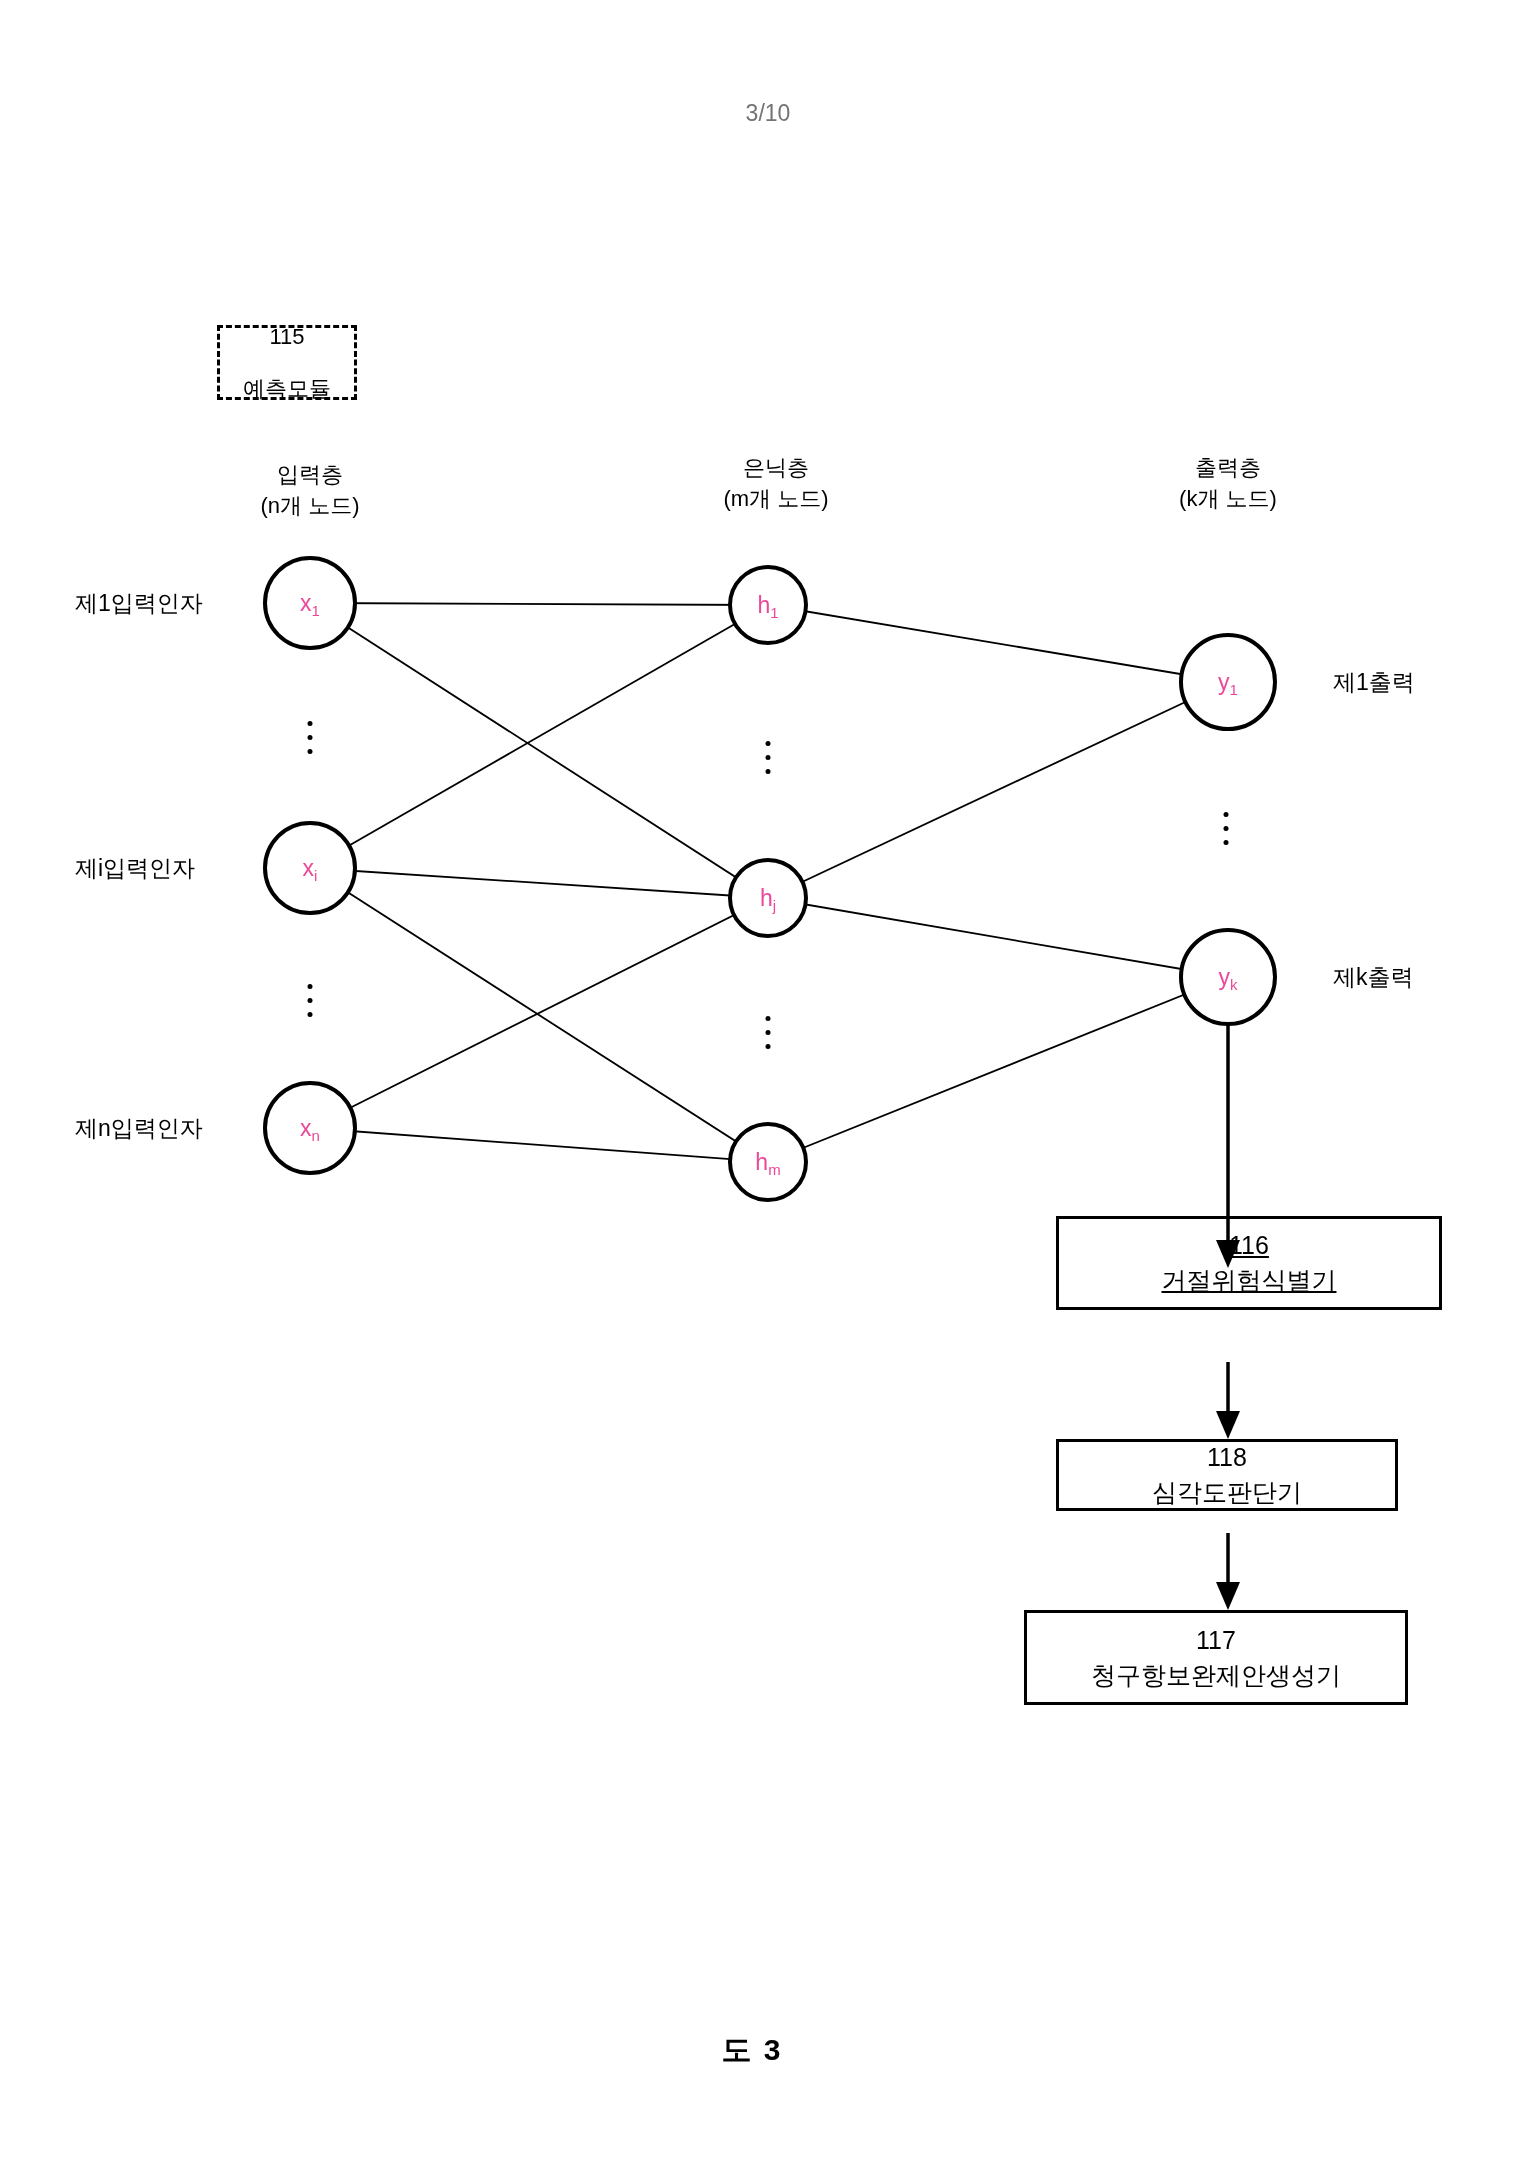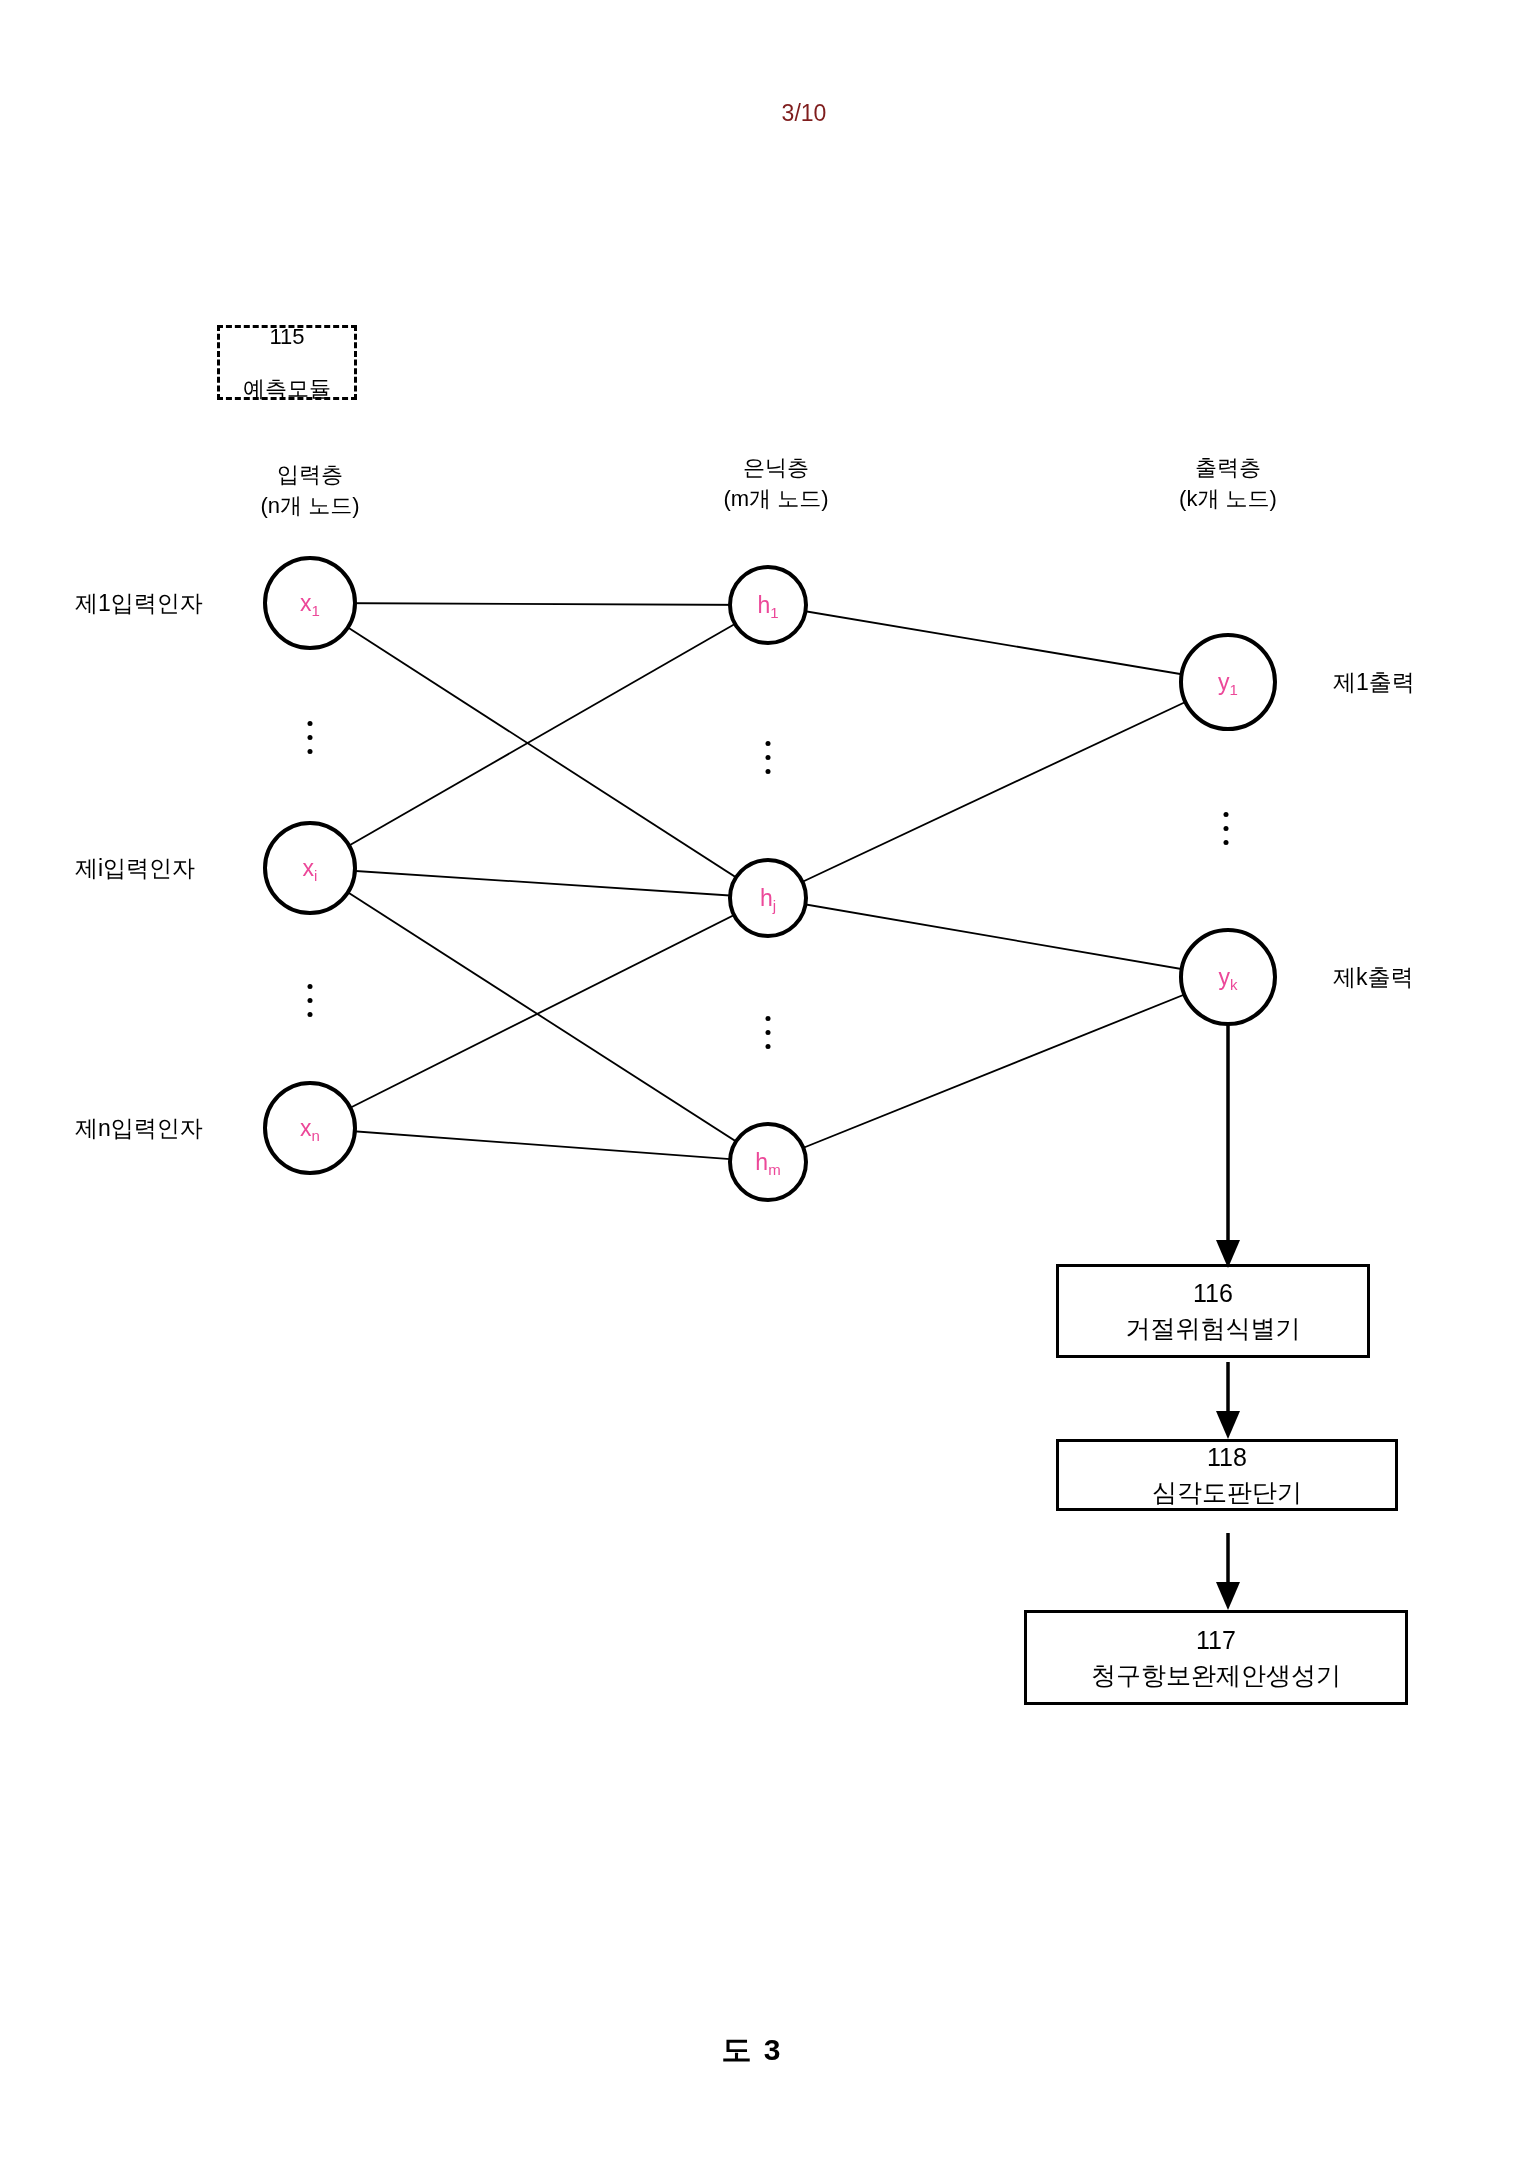--- a/index.html
+++ b/index.html
@@ -10,21 +10,21 @@
     background: #ffffff;
     font-family: "Liberation Sans", sans-serif;
     color: #000;
     overflow: hidden;
   }
   svg.layer { position: absolute; left: 0; top: 0; }
 
   .page-number {
     position: absolute; left: 768px; top: 100px;
     transform: translateX(-50%);
-    font-size: 23px; color: #7f1d1d; margin-left: 36px;
+    font-size: 23px; color: #737373;
   }
 
   .module-box {
     position: absolute; left: 217px; top: 325px;
     width: 140px; height: 75px;
     border: 3px dashed #000;
     box-sizing: border-box;
     display: flex; flex-direction: column;
     align-items: center; justify-content: center;
     font-size: 22px; line-height: 30px; gap: 22px;
@@ -160,21 +160,21 @@
       <i></i>
       <i></i>
       <i></i>
     </div>
   <div class="vdots" style="left:1226px; top:828px;">
       <i></i>
       <i></i>
       <i></i>
     </div>
 
-  <div class="flow-box" style="left:1056px; top:1264px; width:314px; height:94px;">
+  <div class="flow-box" style="left:1056px; top:1216px; width:386px; height:94px;text-decoration:underline;">
     <div>116</div>
     <div>거절위험식별기</div>
   </div>
   <div class="flow-box" style="left:1056px; top:1439px; width:342px; height:72px;">
     <div>118</div>
     <div>심각도판단기</div>
   </div>
   <div class="flow-box" style="left:1024px; top:1610px; width:384px; height:95px;">
     <div>117</div>
     <div>청구항보완제안생성기</div>

